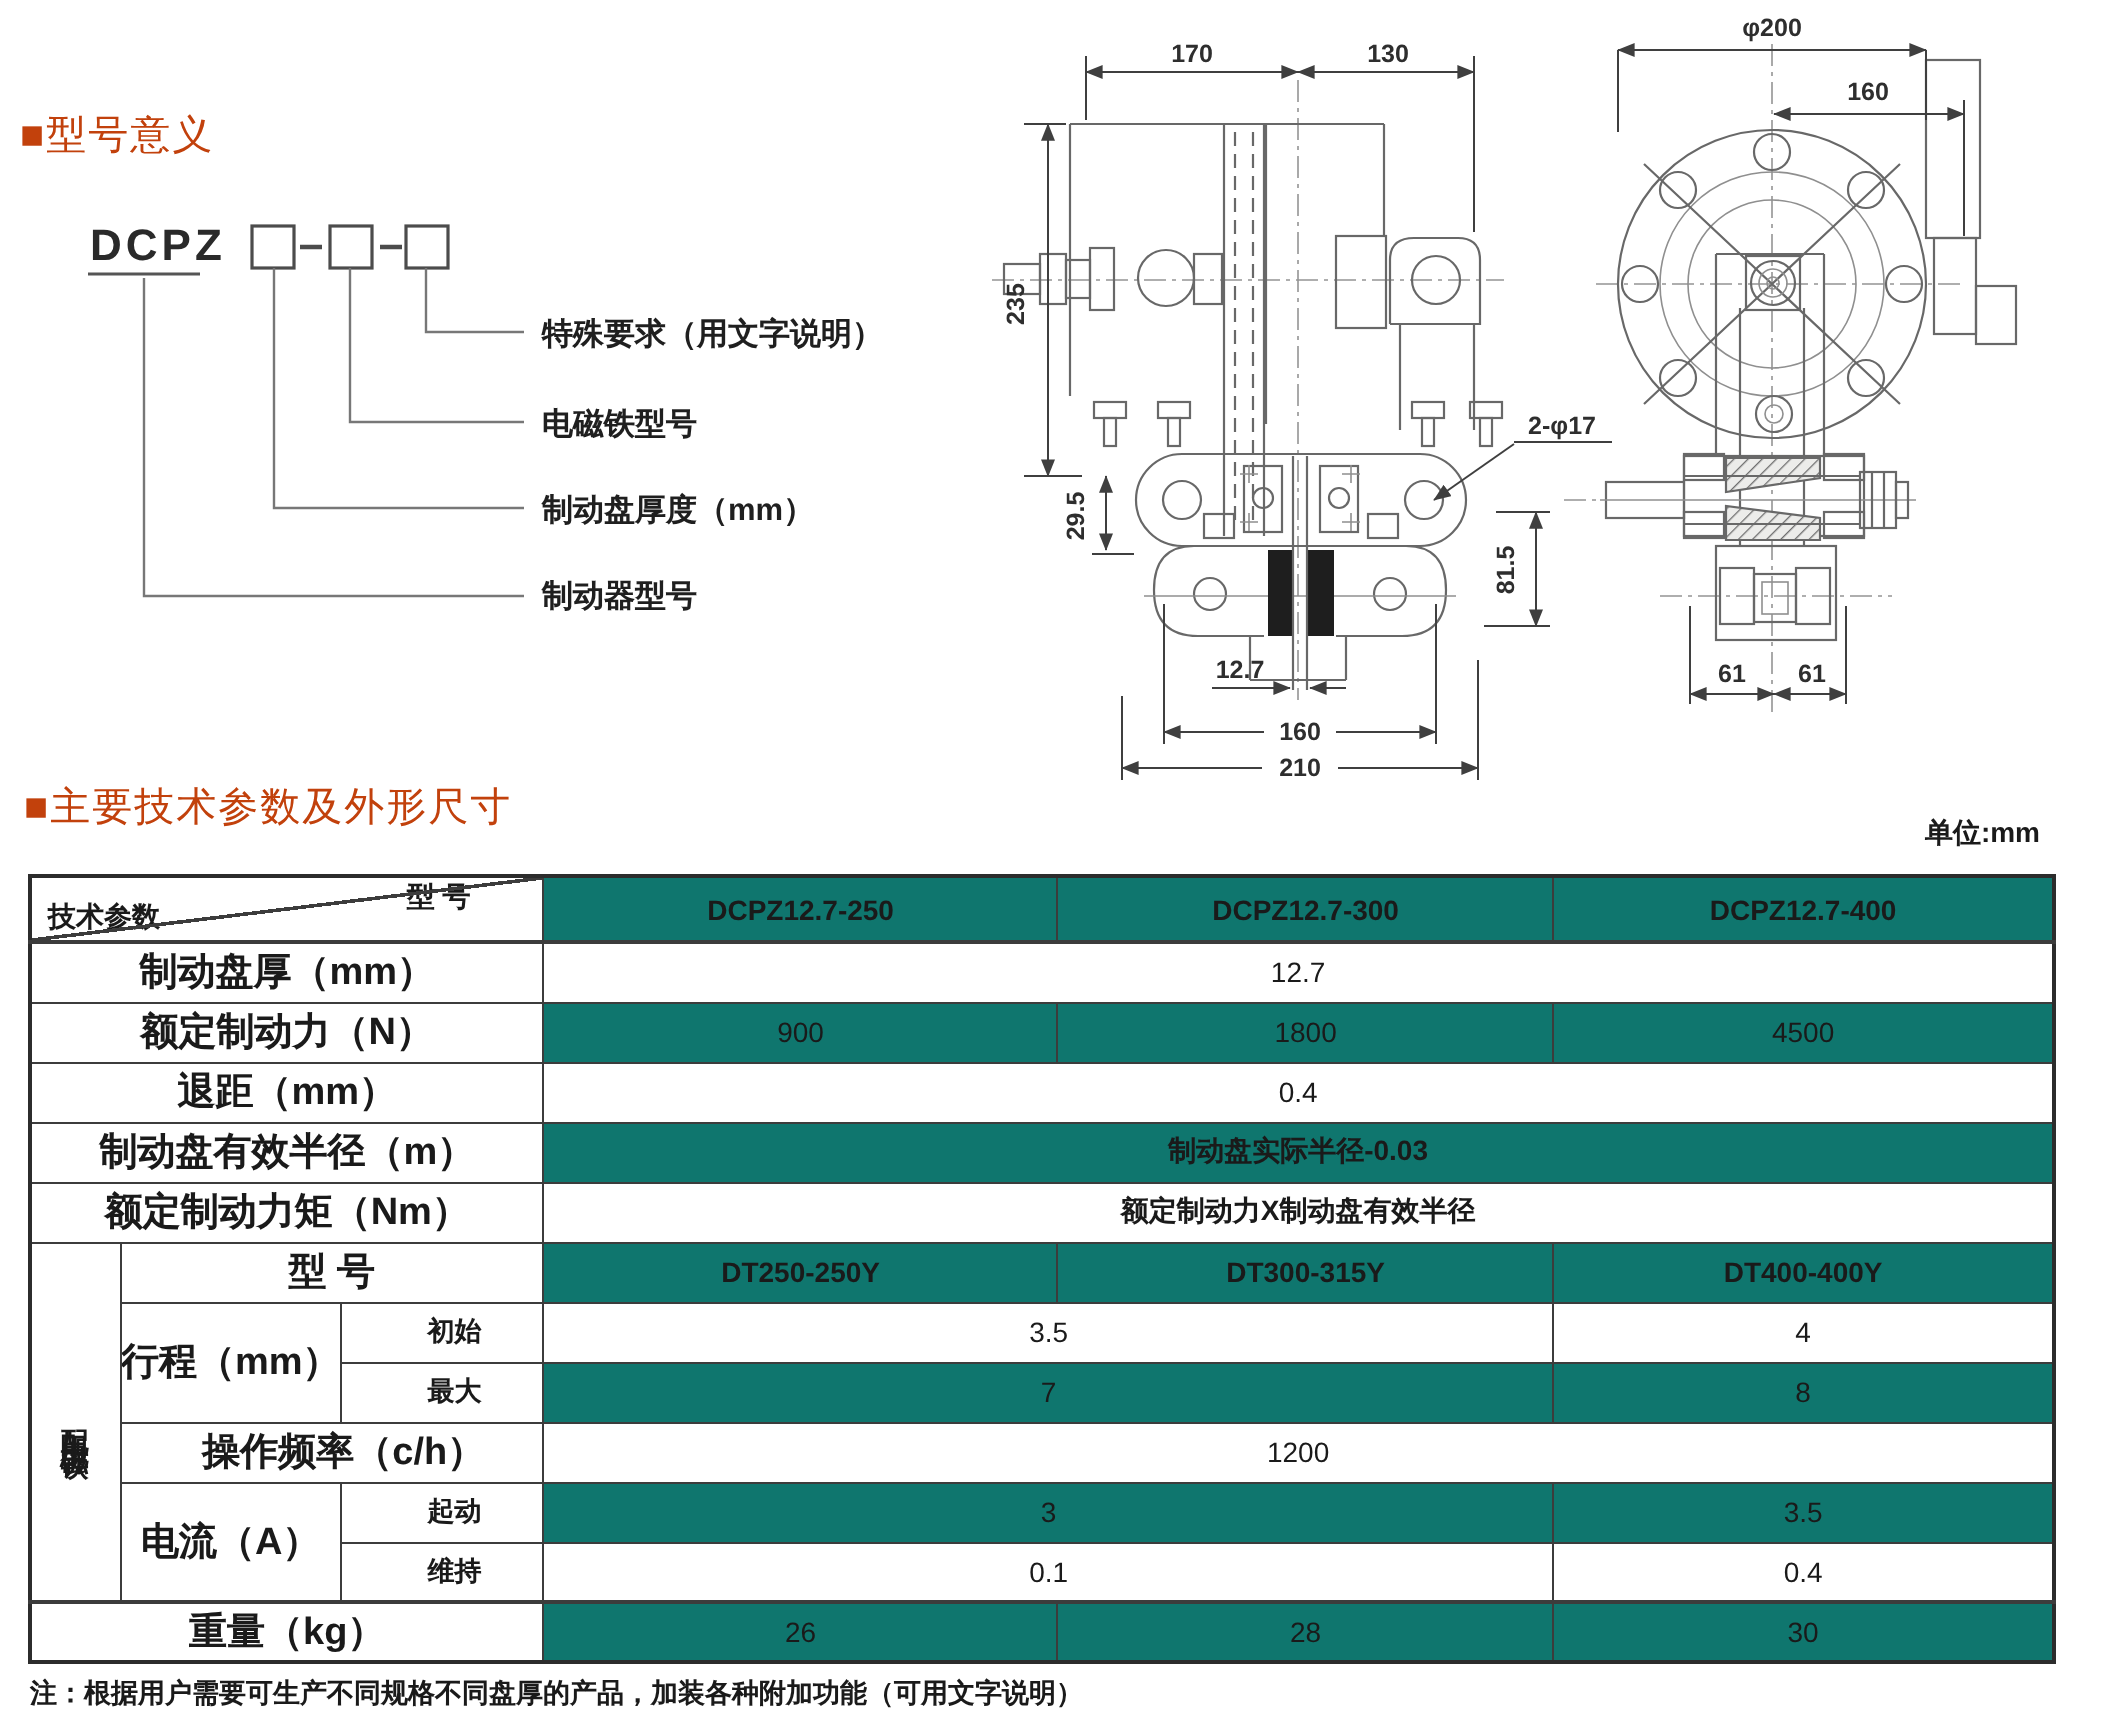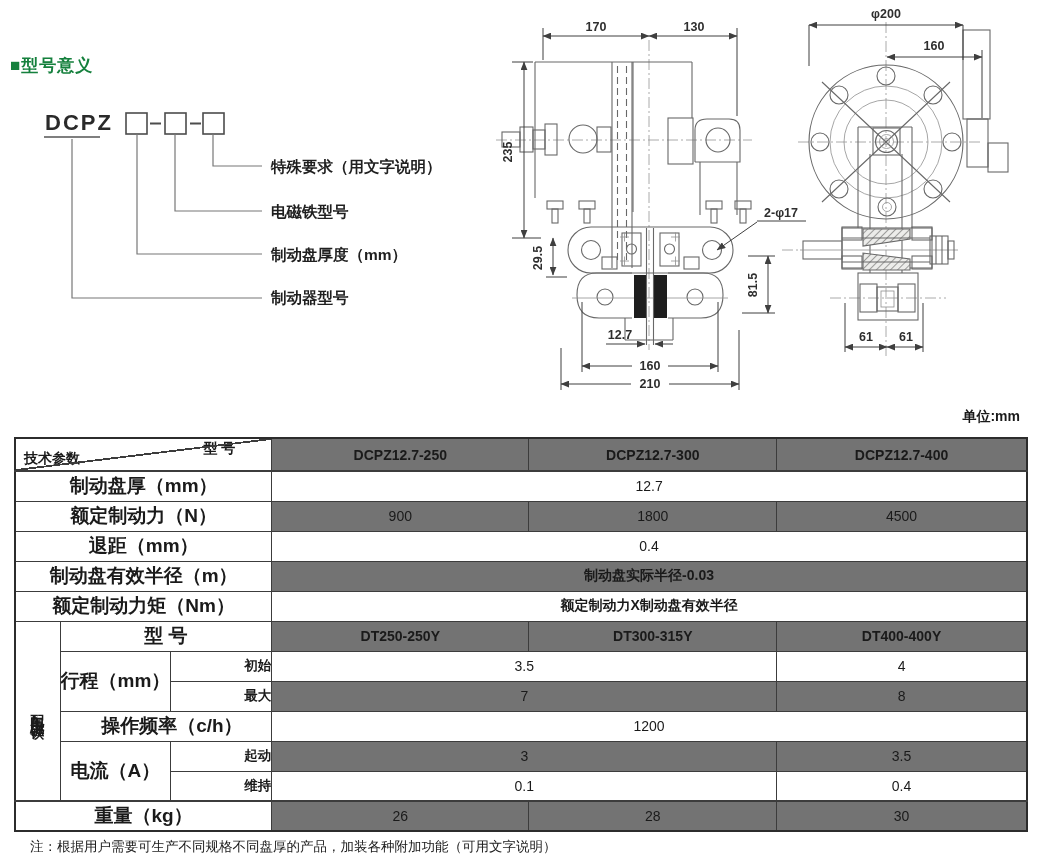--- a/index.html
+++ b/index.html
@@ -1,22 +1,22 @@
 <!DOCTYPE html>
 <html><head>
 <meta charset="utf-8">
 <style>
   html,body{margin:0;padding:0;background:#fff;}
   .page{position:relative;width:1062px;height:868px;background:#fff;overflow:hidden;
         font-family:"Liberation Sans","DejaVu Sans",sans-serif;color:#1a1a1a;}
-  .sec-title{position:absolute;font-size:17px;font-weight:700;color:#15803d;letter-spacing:1px;}
+  .sec-title{position:absolute;font-size:20px;font-weight:400;color:#c2410c;letter-spacing:1px;}
   #title-model{left:10px;top:54px;}
   #title-params{left:12px;top:390px;}
   #unit-note{position:absolute;right:42px;top:408px;font-size:14px;font-weight:700;}
-  #footnote{position:absolute;left:30px;top:838px;font-size:13.5px;font-weight:400;}
+  #footnote{position:absolute;left:15px;top:838px;font-size:13.5px;font-weight:700;}
 
   svg{position:absolute;}
   #model-svg{left:0;top:40px;}
   #draw-svg{left:440px;top:0;}
 
   .draw path,.draw rect,.draw circle,.draw line{stroke:#686868;fill:none;stroke-width:1.1px;}
   .draw .thin{stroke:#8f8f8f;stroke-width:.8px;}
   .draw .dash{stroke-dasharray:7 4;}
   .draw .cl{stroke:#949494;stroke-width:.8px;stroke-dasharray:11 3 2 3;}
   .draw .pad{fill:#1e1e1e;stroke:none;}
@@ -33,23 +33,23 @@
   .mm .ul{stroke:#555;stroke-width:1.5px;}
 
   table.t-params{position:absolute;left:14px;top:437px;border-collapse:collapse;table-layout:fixed;
                  border:2px solid #2c2c2c;}
   .t-params td{border:1px solid #3c3c3c;text-align:center;vertical-align:middle;
                font-size:14px;padding:0;overflow:hidden;white-space:nowrap;}
   .t-params tr{height:30px;}
   .t-params tr.hdr{height:33px;}
   .t-params tr.hdr td{border-bottom-width:2px;}
   .t-params tr.wrow td{border-top-width:2px;}
-  .t-params .g{background:#737373;}
+  .t-params .g{background:#0f766e;}
   .t-params .lab{font-weight:700;font-size:19px;}
-  .t-params .sub{font-weight:700;font-size:13.5px;text-align:right;padding-left:12px;}
+  .t-params .sub{font-weight:700;font-size:13.5px;text-align:center;padding-left:12px;}
   .t-params .tl{text-align:center;padding-left:12px;}
   .t-params .b{font-weight:700;}
   .t-params .bv{font-weight:600;}
   .t-params .num{font-weight:500;}
   .corner{position:relative;font-weight:700;font-size:13.5px;}
   .corner::after{content:"";position:absolute;inset:0;
      background:linear-gradient(to bottom right,transparent calc(50% - 0.9px),#3c3c3c calc(50% - 0.9px),#3c3c3c calc(50% + 0.9px),transparent calc(50% + 0.9px));}
   .c-top{position:absolute;top:1px;right:36px;}
   .c-bot{position:absolute;bottom:2px;left:8px;}
   .vert{writing-mode:vertical-rl;text-orientation:upright;letter-spacing:3px;
@@ -220,20 +220,21 @@
       <path class="dim-l" d="M845,303 V352 M923,303 V352"></path>
       <line class="dim-l arrows" x1="845" y1="347" x2="887" y2="347"></line>
       <line class="dim-l arrows" x1="887" y1="347" x2="923" y2="347"></line>
       <text class="dim" x="886" y="18" text-anchor="middle">φ200</text>
       <text class="dim" x="934" y="50" text-anchor="middle">160</text>
       <text class="dim" x="866" y="341" text-anchor="middle">61</text>
       <text class="dim" x="906" y="341" text-anchor="middle">61</text>
     </g>
   </svg>
 
+  <div id="title-params" class="sec-title">■主要技术参数及外形尺寸</div>
   <div id="unit-note">单位:mm</div>
 
   <table class="t-params">
     <colgroup>
       <col style="width:45px">
         <col style="width:105px">
         <col style="width:101px">
       <col style="width:257px">
         <col style="width:248px">
         <col style="width:250px">

